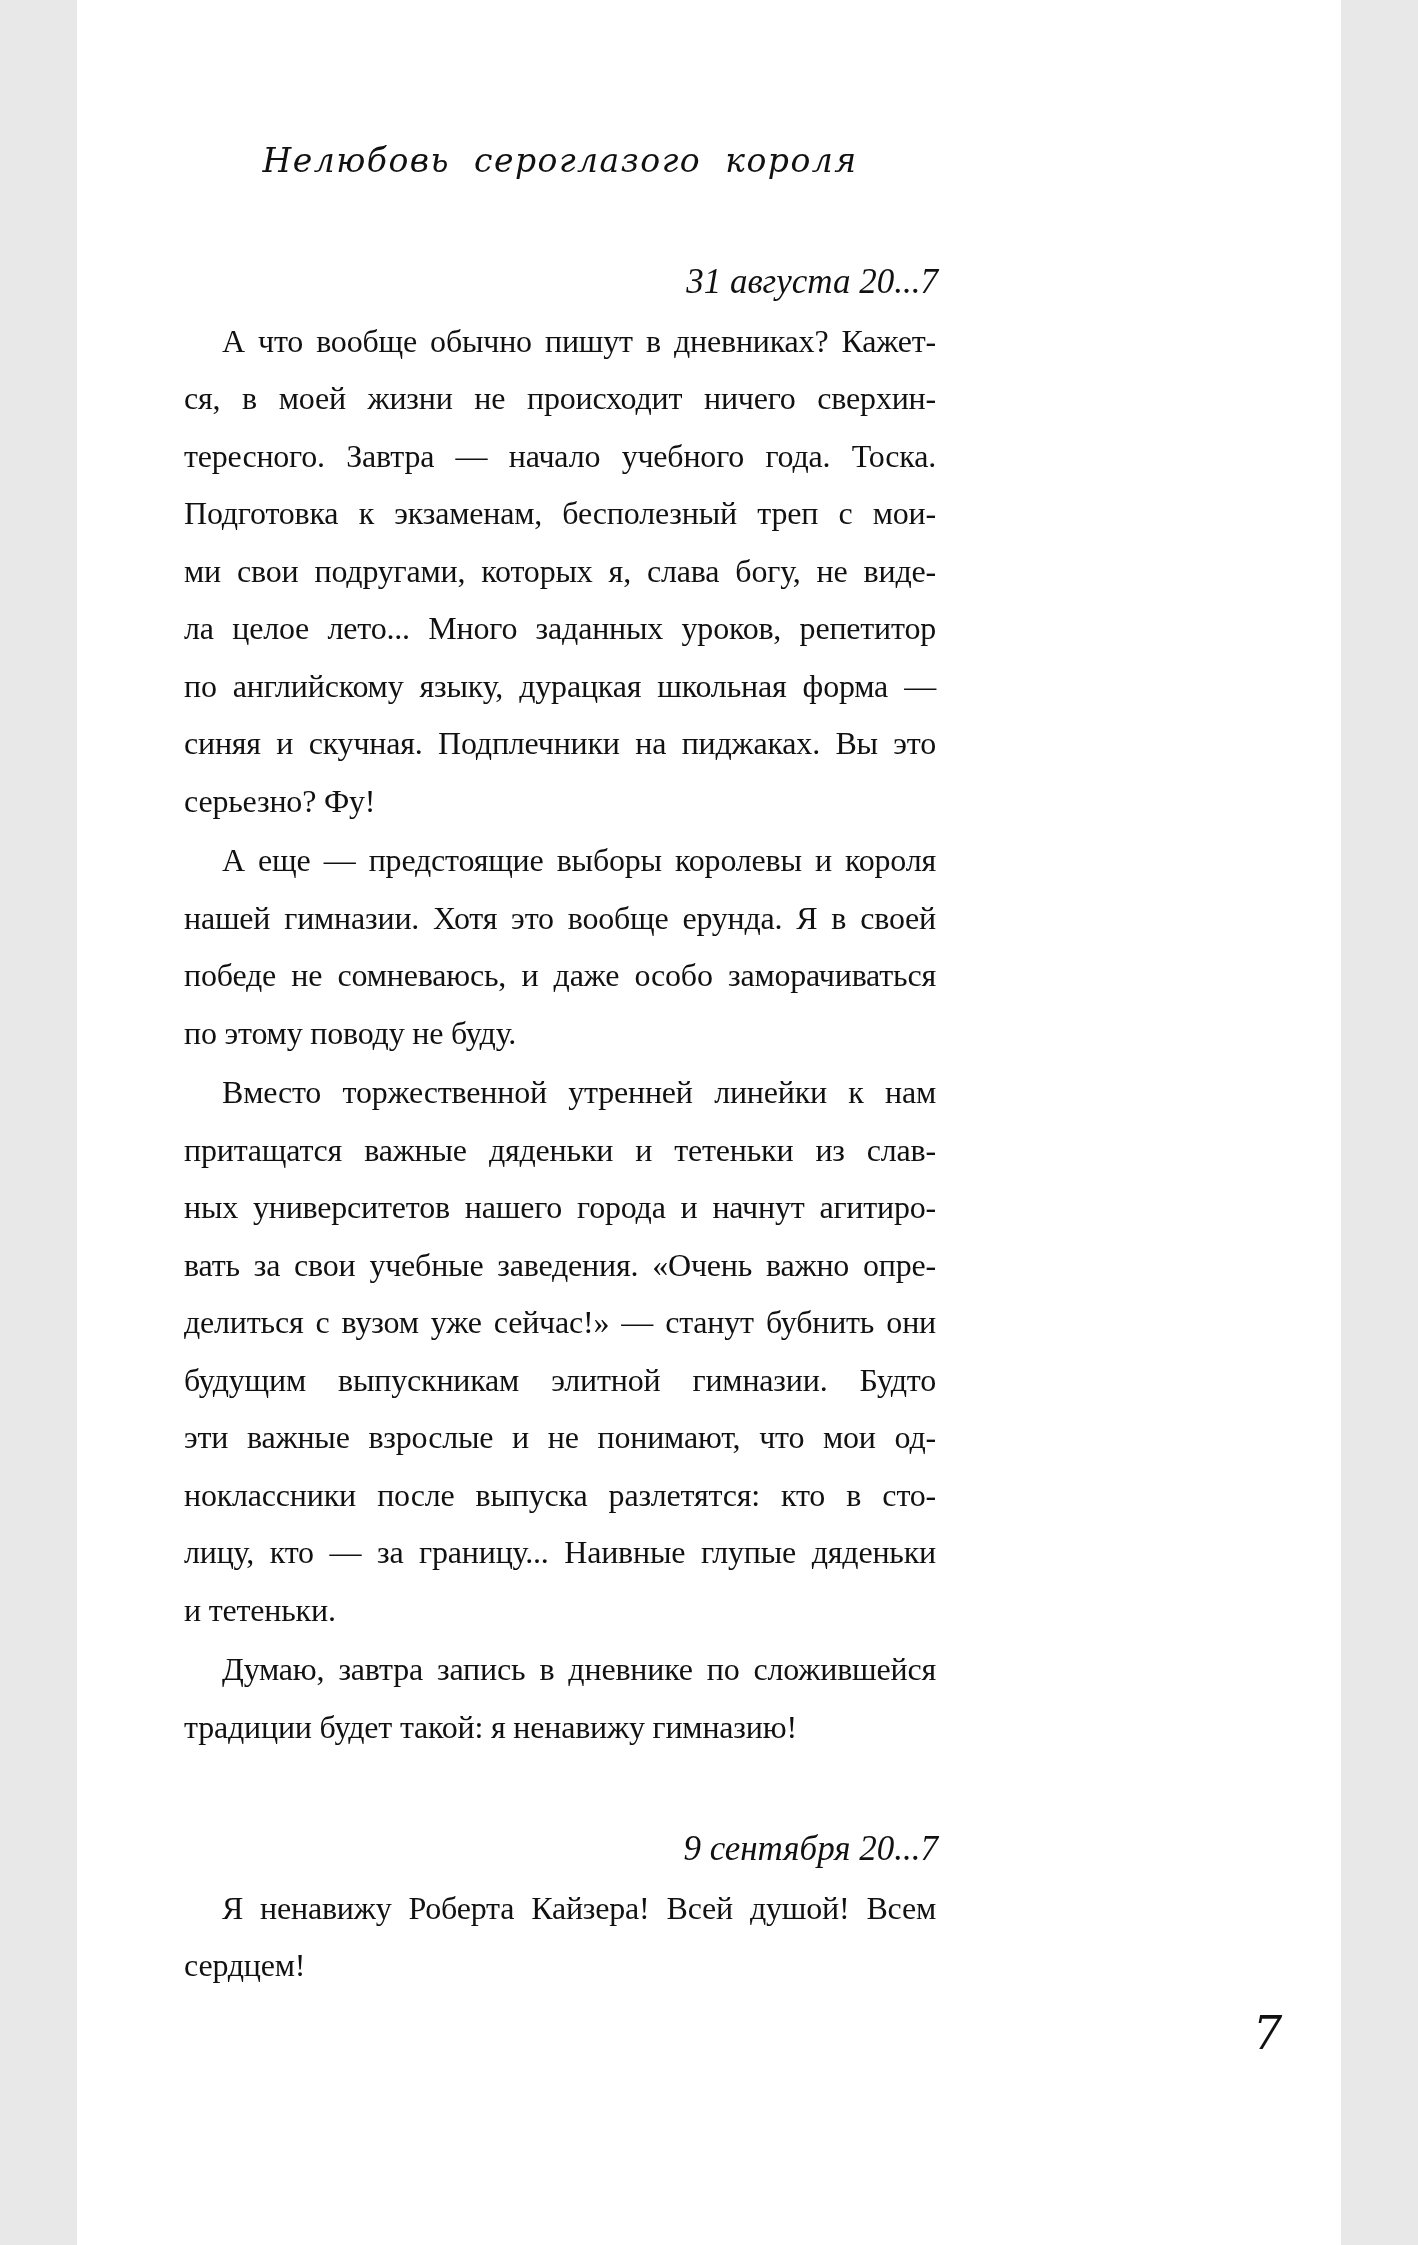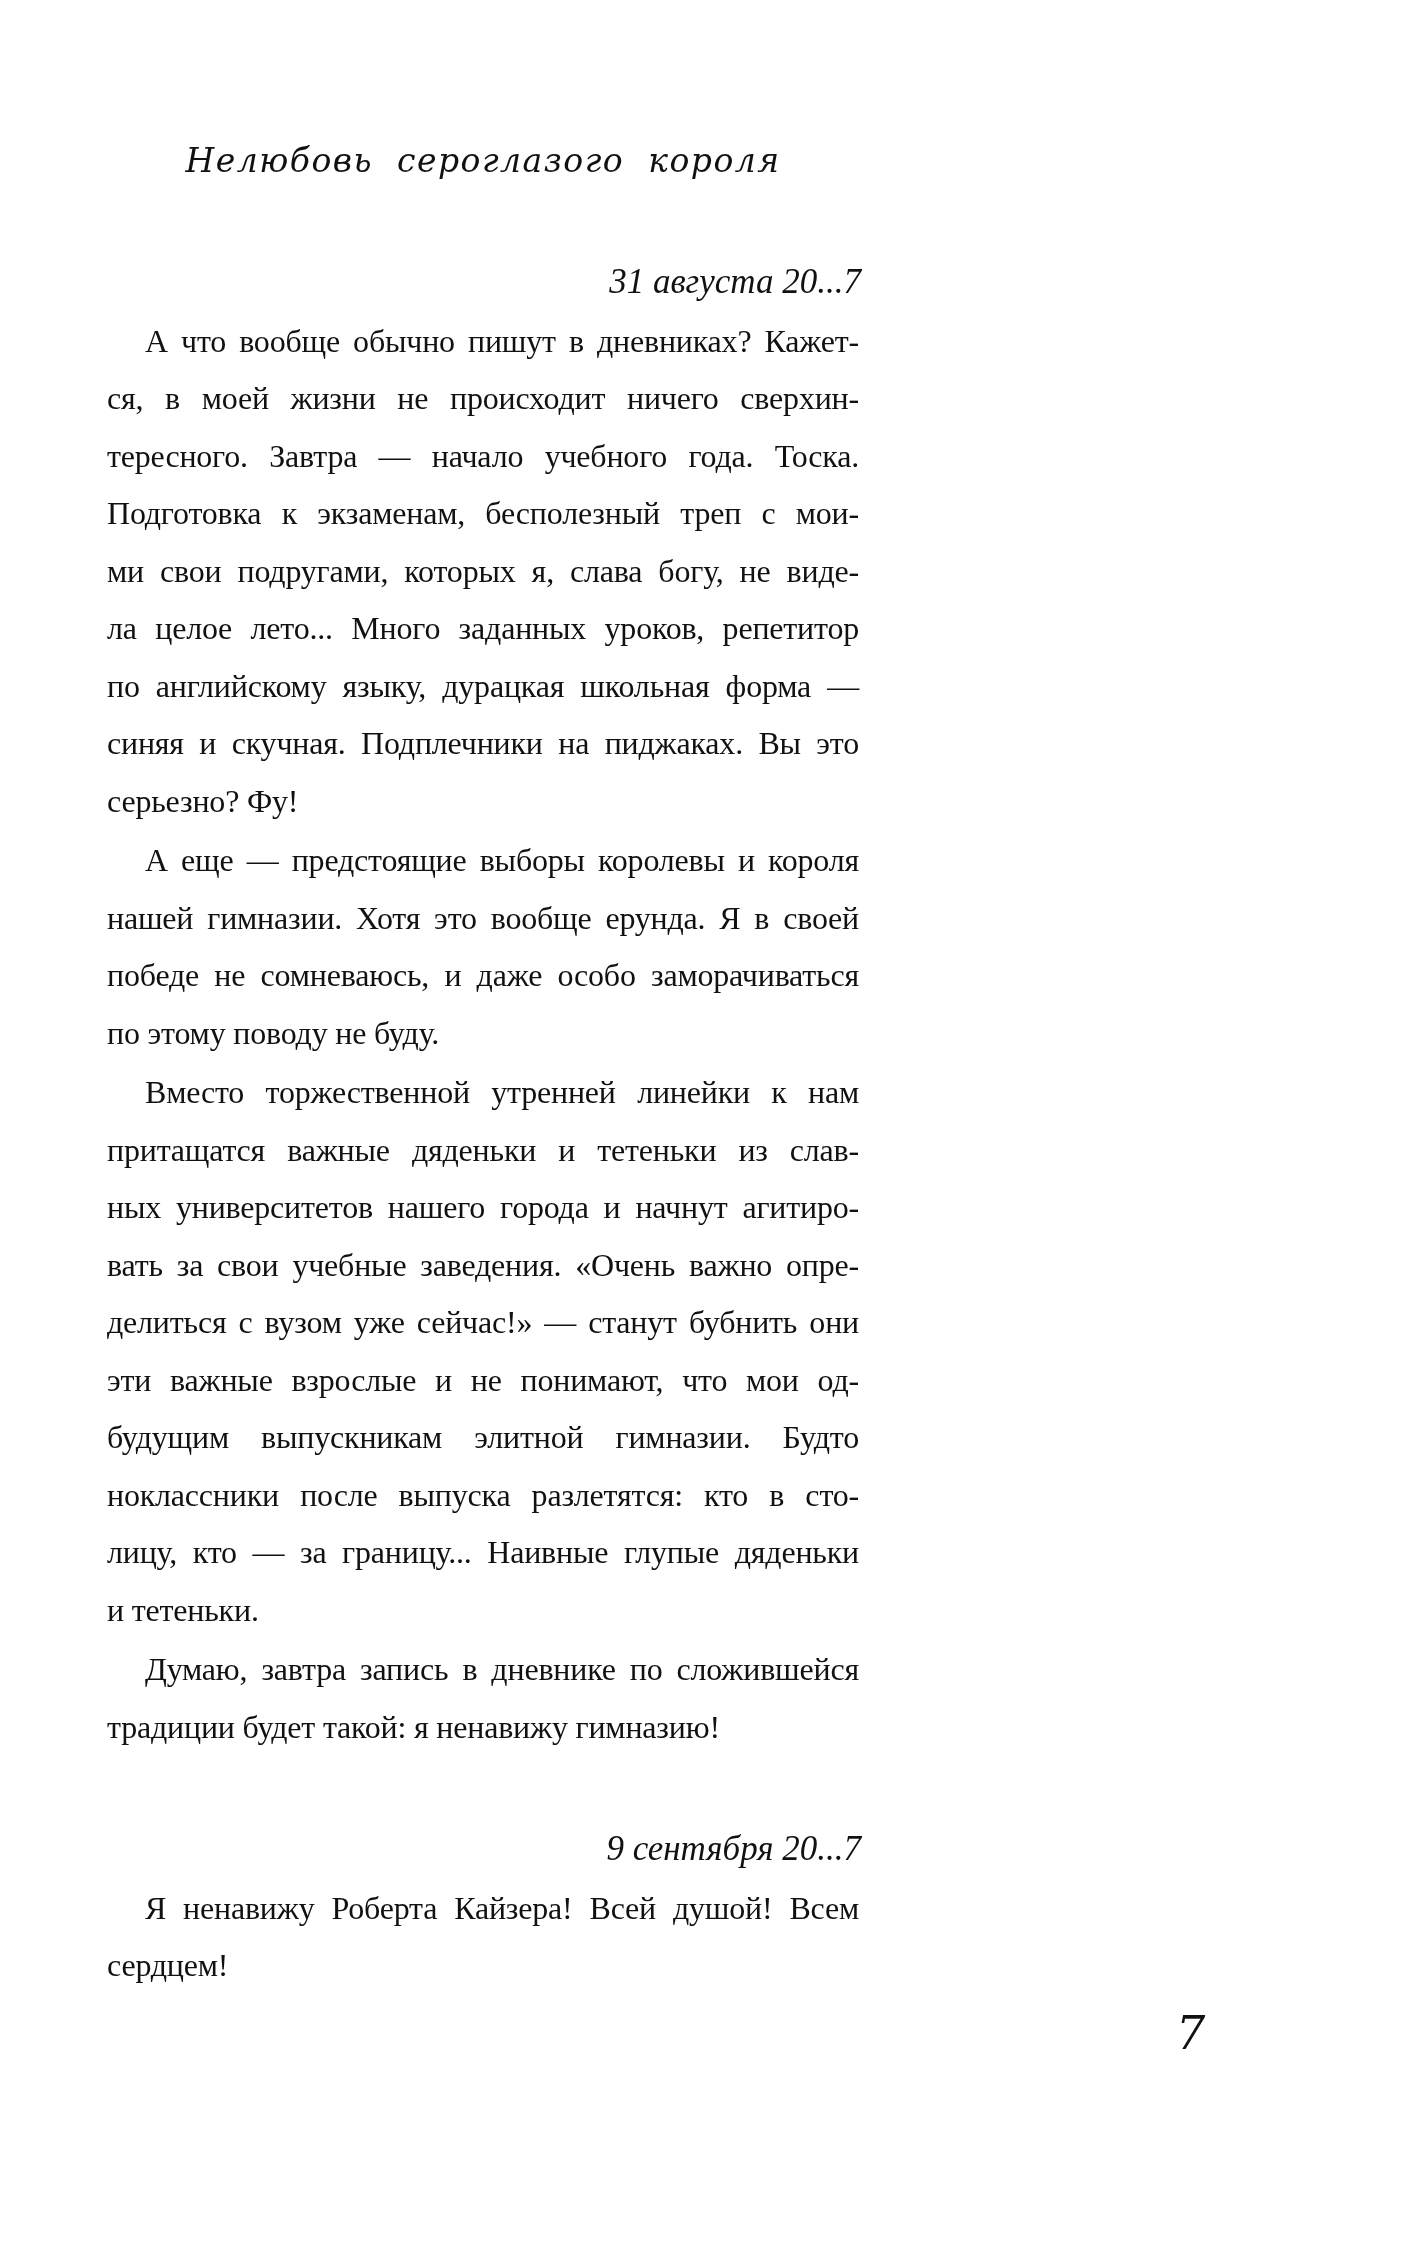--- a/index.html
+++ b/index.html
@@ -1,18 +1,18 @@
 <!DOCTYPE html>
 <html lang="ru"><head>
 <meta charset="utf-8">
 <style>
   html,body{margin:0;padding:0;background:#e8e8e8;}
   .page{
     position:relative;
-    width:1418px;height:2245px;
+    width:1264px;height:2245px;
     margin:0 auto;
     background:#ffffff;
     color:#111111;
     font-family:"Liberation Serif", serif;
     overflow:hidden;
   }
   .text-column{
     position:absolute;
     left:105px;top:132px;
     width:756px;
@@ -85,22 +85,22 @@
           <div class="line">нашей гимназии. Хотя это вообще ерунда. Я в своей</div>
           <div class="line">победе не сомневаюсь, и даже особо заморачиваться</div>
           <div class="line last">по этому поводу не буду.</div>
         </div>
         <div class="paragraph">
           <div class="line first">Вместо торжественной утренней линейки к нам</div>
           <div class="line">притащатся важные дяденьки и тетеньки из слав-</div>
           <div class="line">ных университетов нашего города и начнут агитиро-</div>
           <div class="line">вать за свои учебные заведения. «Очень важно опре-</div>
           <div class="line">делиться с вузом уже сейчас!» — станут бубнить они</div>
+          <div class="line">будущим выпускникам элитной гимназии. Будто</div>
           <div class="line">эти важные взрослые и не понимают, что мои од-</div>
-          <div class="line">будущим выпускникам элитной гимназии. Будто</div>
           <div class="line">ноклассники после выпуска разлетятся: кто в сто-</div>
           <div class="line">лицу, кто — за границу... Наивные глупые дяденьки</div>
           <div class="line last">и тетеньки.</div>
         </div>
         <div class="paragraph">
           <div class="line first">Думаю, завтра запись в дневнике по сложившейся</div>
           <div class="line last">традиции будет такой: я ненавижу гимназию!</div>
         </div>
         <div class="entry-date">9 сентября 20...7</div>
         <div class="paragraph">

